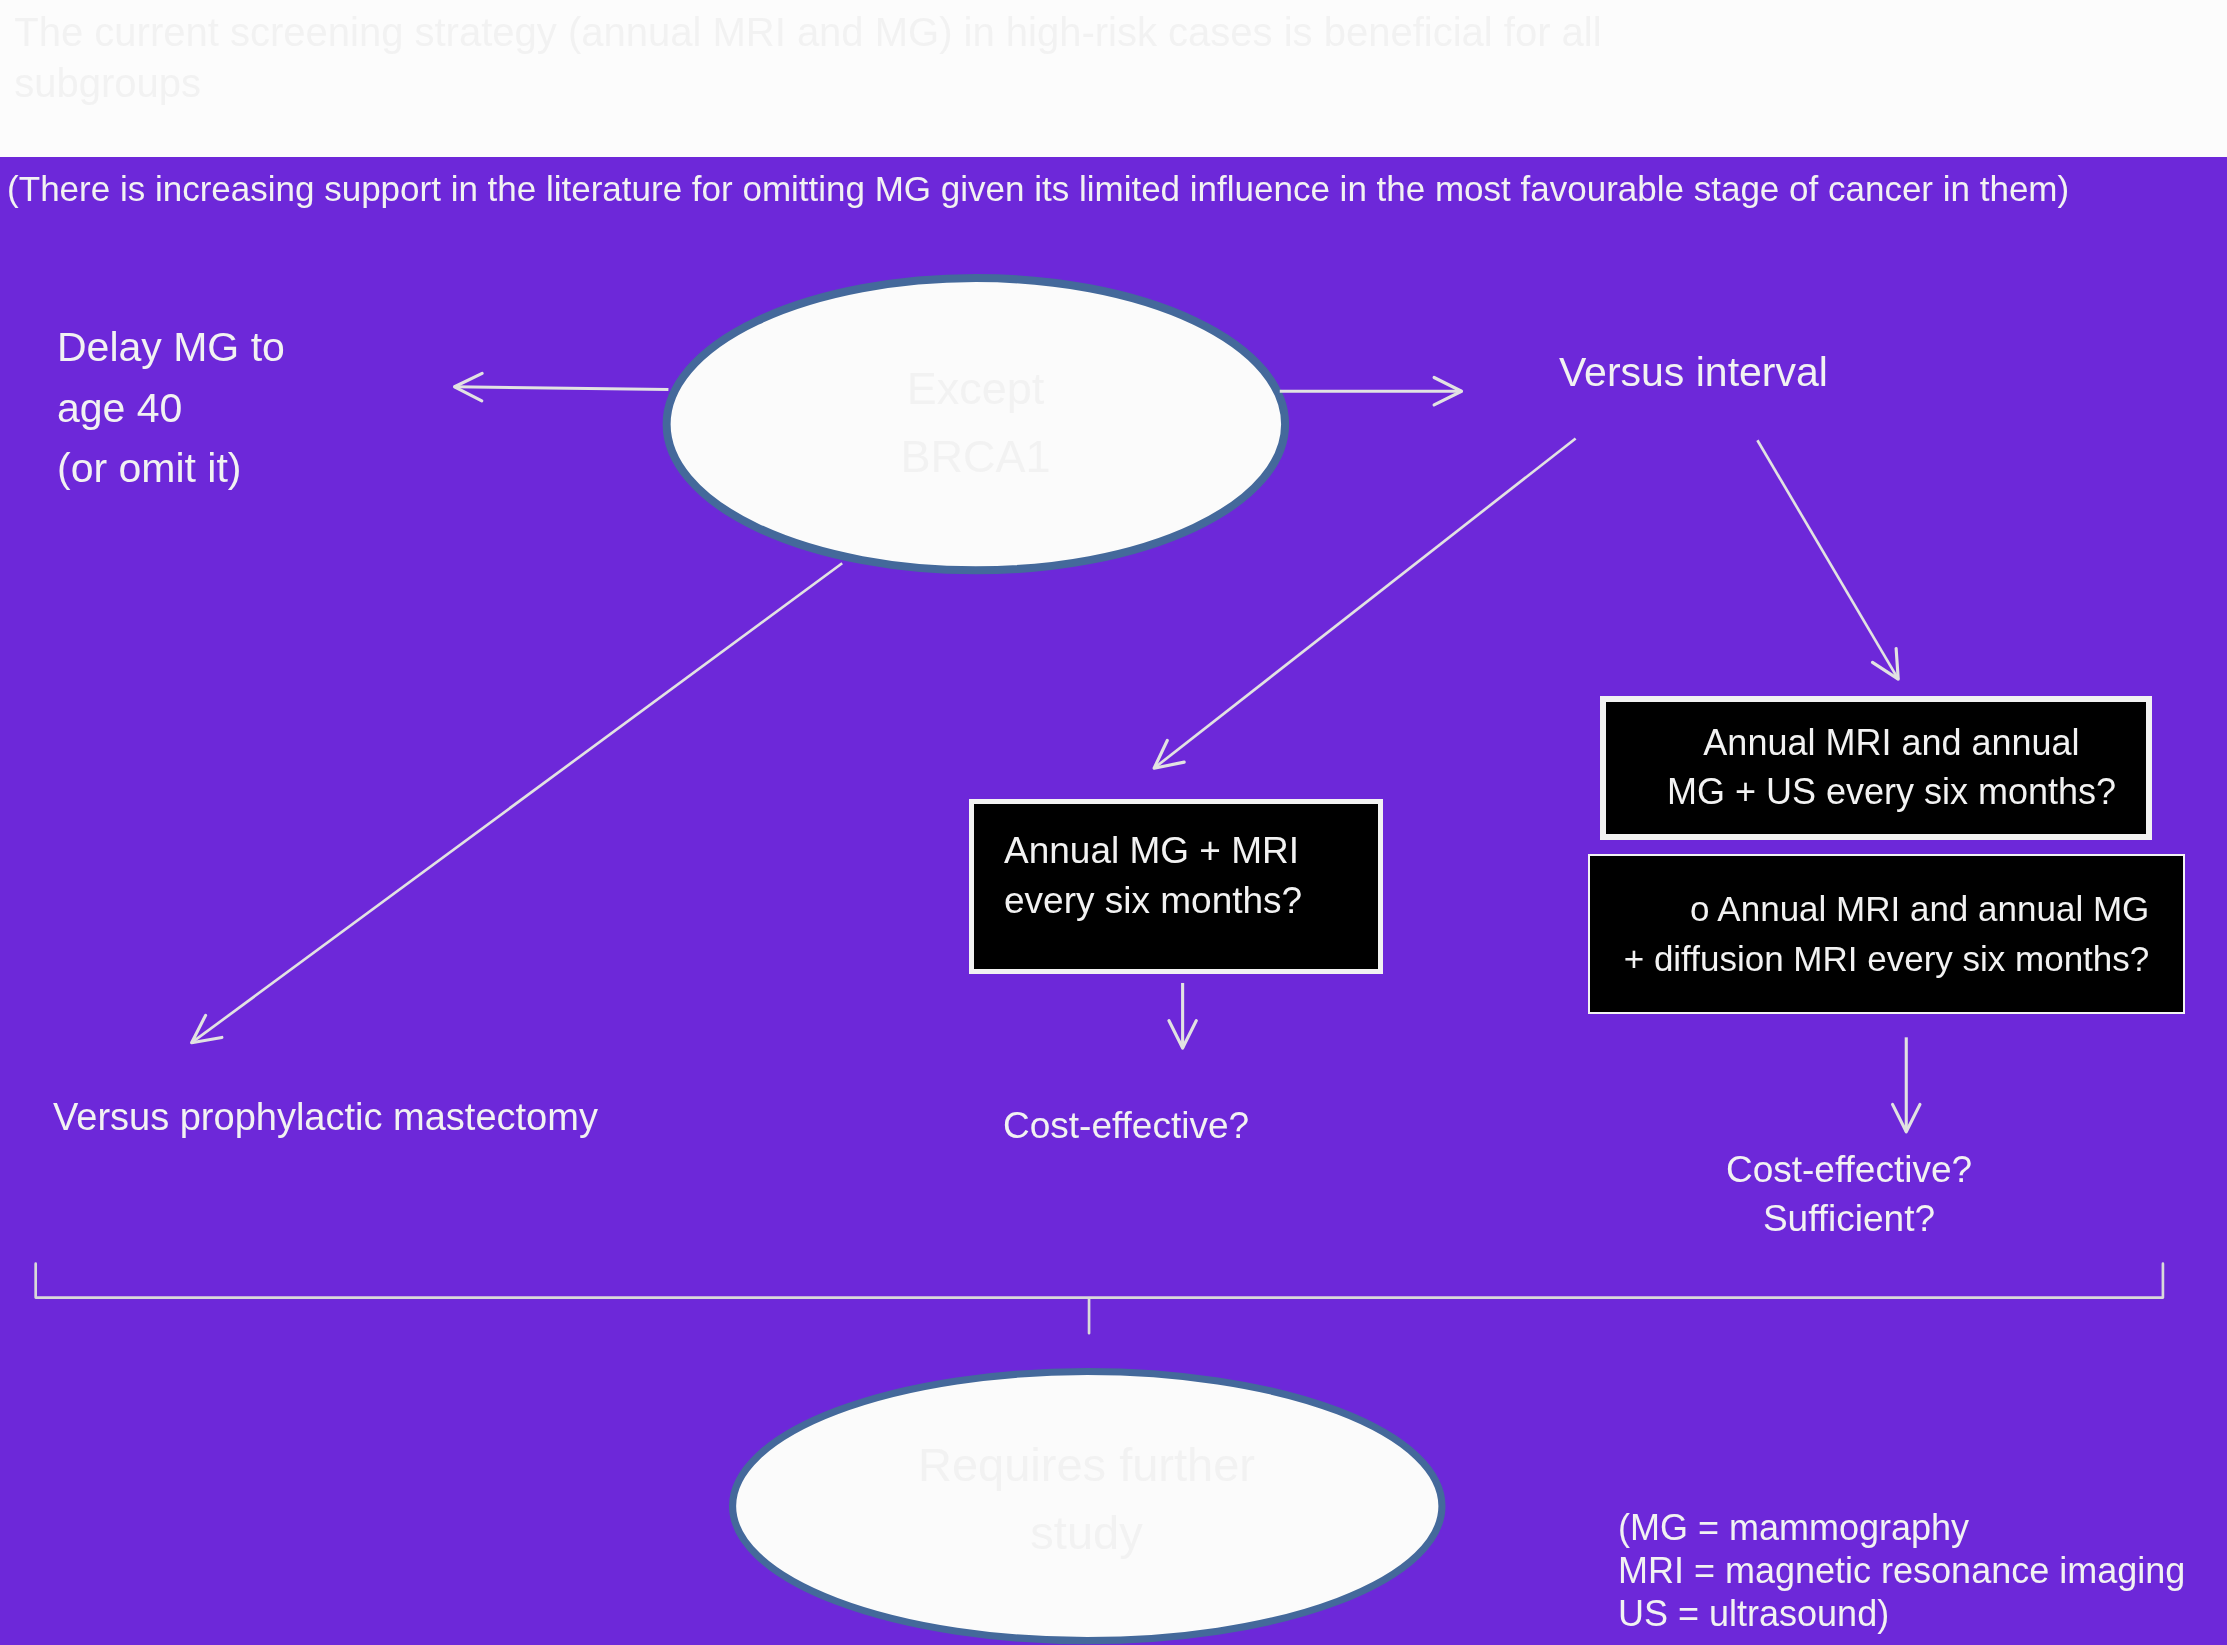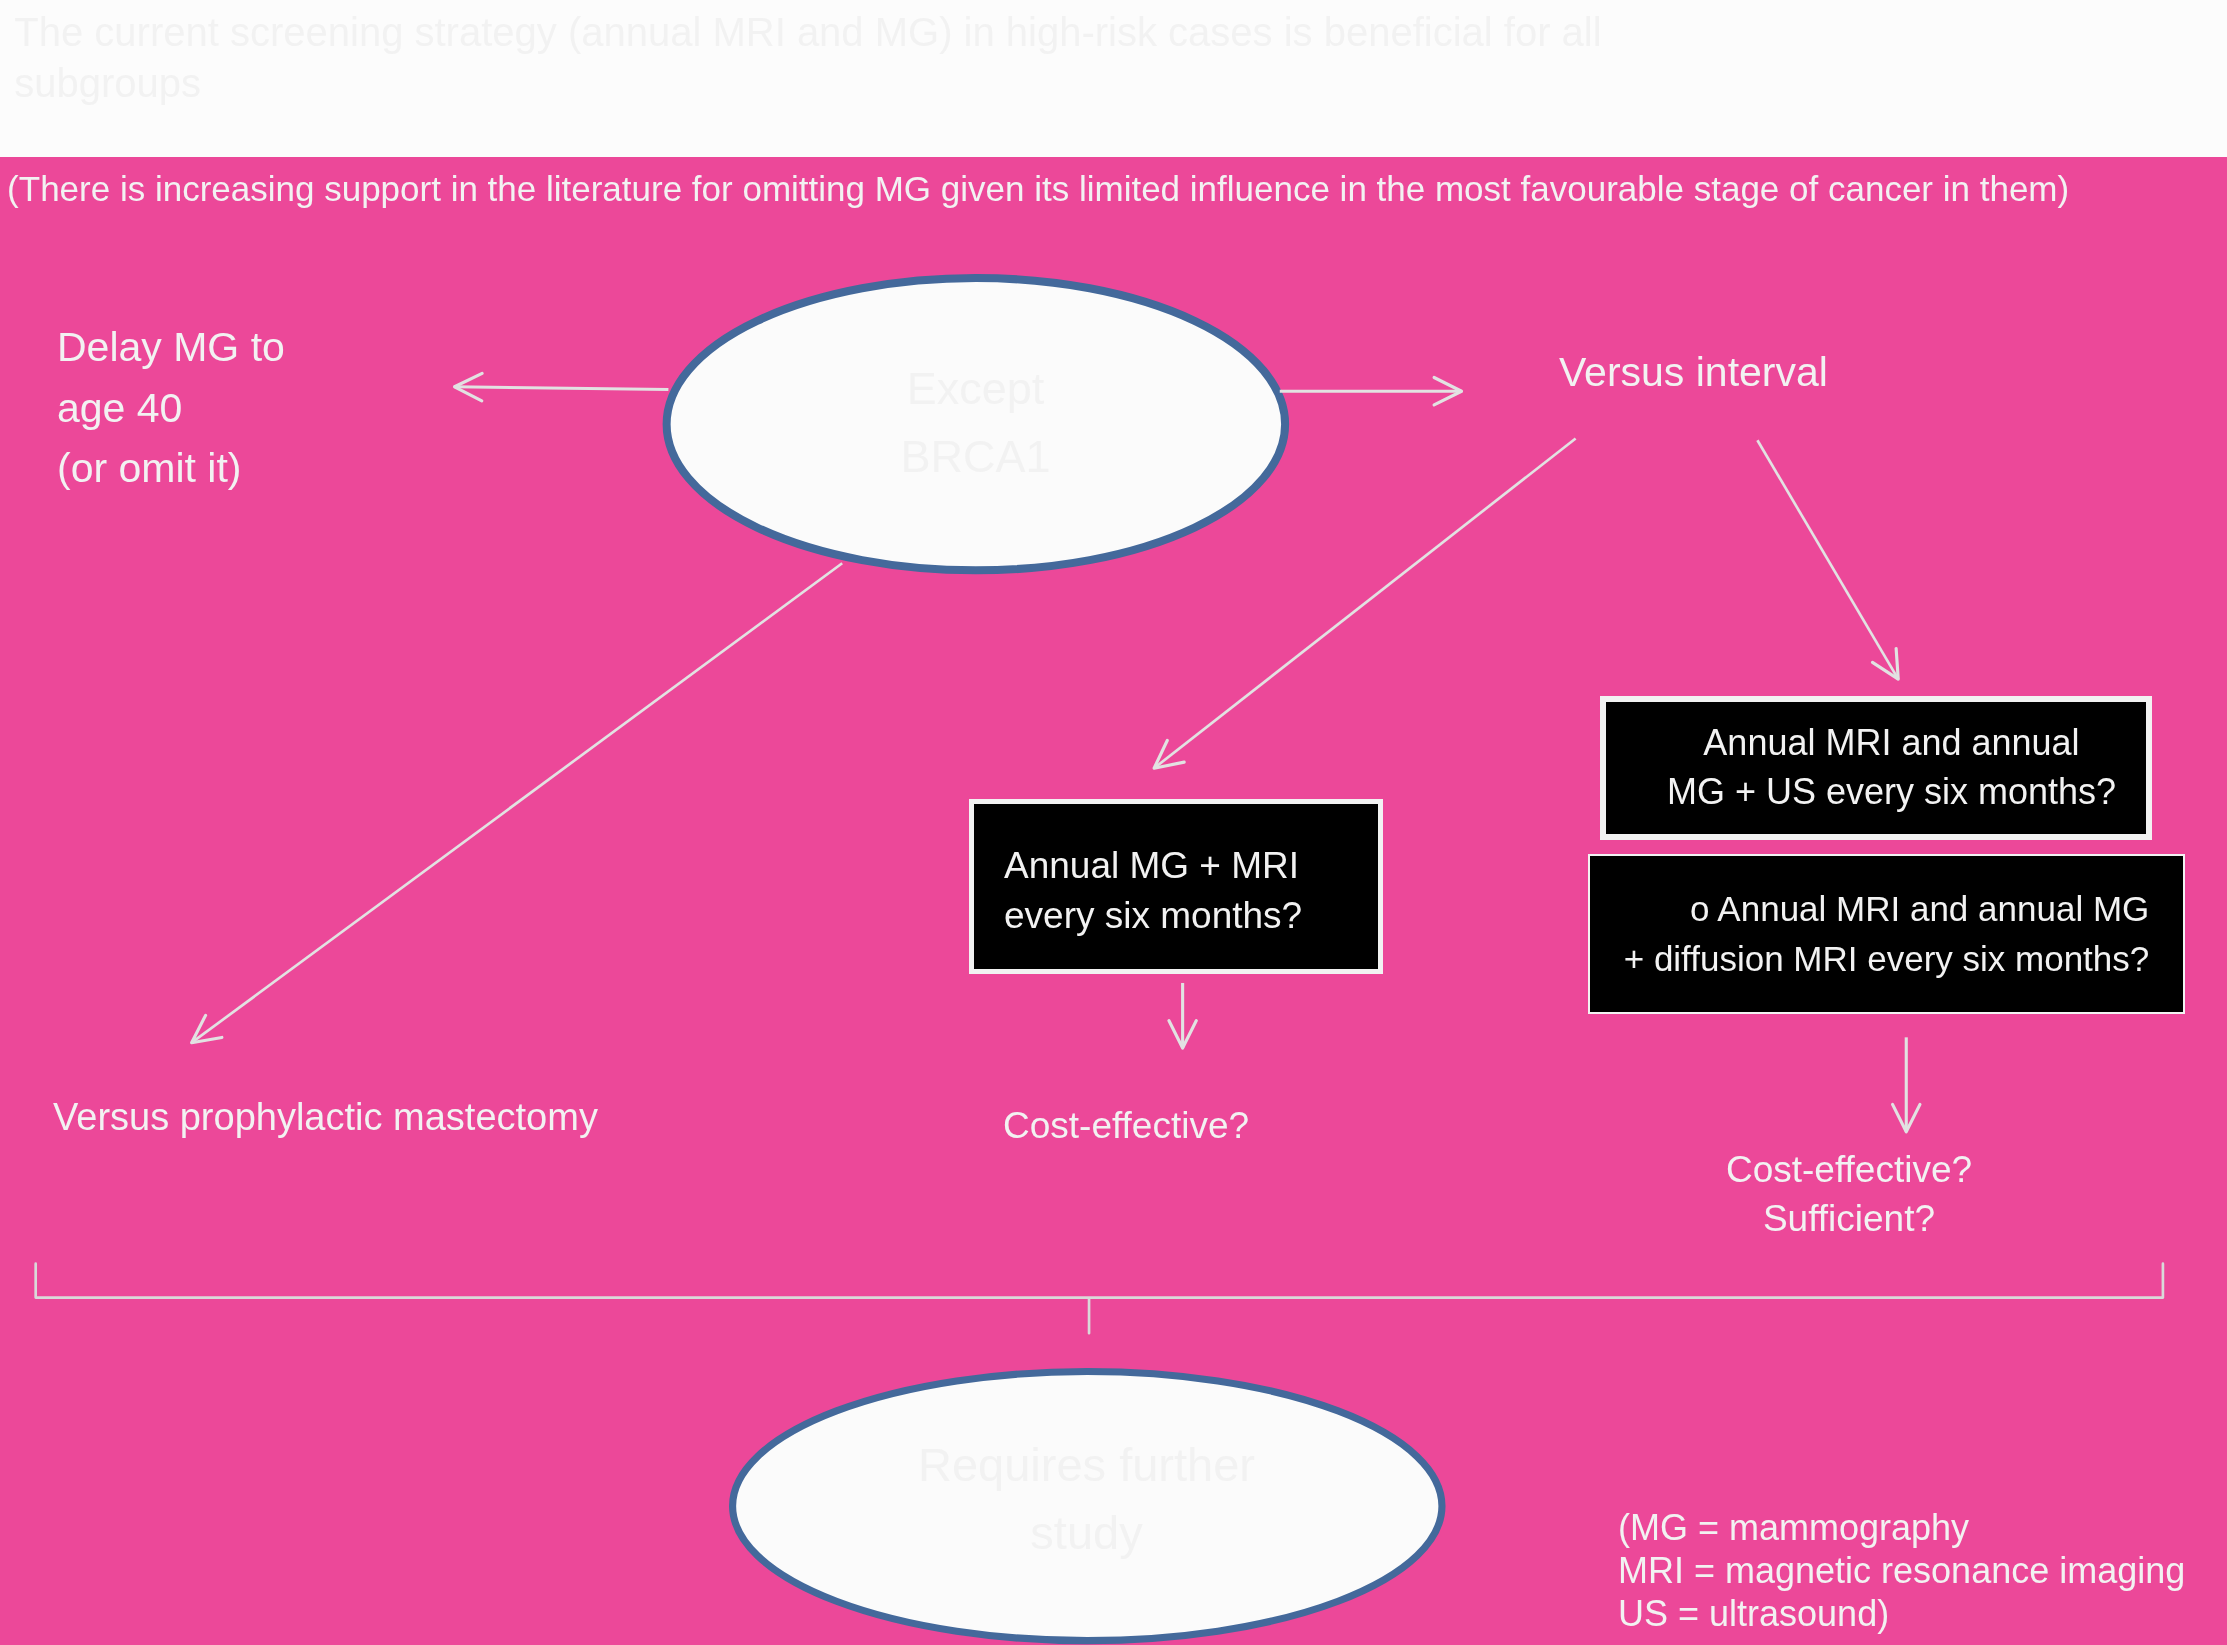--- a/index.html
+++ b/index.html
@@ -1,34 +1,34 @@
 <!DOCTYPE html>
 <html style="font-size:14.3px"><head>
 <meta charset="utf-8">
 <style>
   html,body{margin:0;padding:0;background:#000;}
   #stage{
-    position:relative;width:2228px;height:1646px;background:#ec4899;overflow:hidden;
+    position:relative;width:2228px;height:1646px;background:#6d28d9;overflow:hidden;
     font-family:"Liberation Sans",sans-serif;
   }
   #stage .txt{position:absolute;white-space:pre-line;color:#f2f2f2;z-index:2;}
   #svg-layer{position:absolute;left:0;top:0;z-index:1;}
 
   .header{position:absolute;left:0;top:0;width:2228px;height:157px;background:#fcfcfc;z-index:2;}
   .title{left:14.3px;top:7.1px;width:2192px;font-size:40px;line-height:1.28;color:#101010;}
   .subtitle{left:7.1px;top:169px;width:2219px;font-size:35px;}
 
   .delay-label{left:57px;top:317px;font-size:41px;line-height:1.48;}
   .except-label{left:668px;top:355px;width:615px;text-align:center;font-size:45px;line-height:1.5;color:#0b0b0b;}
   .shorten-label{left:1559px;top:349px;font-size:41px;}
 
   .dbox{position:absolute;z-index:2;color:#f2f2f2;white-space:pre-line;background:#000;}
   .mid-box{
     left:969px;top:799px;width:414px;height:175px;border:5.3px solid #f2f2f2;
-    box-sizing:border-box;font-size:37px;line-height:1.36;padding:37px 0 0 30px;
+    box-sizing:border-box;font-size:37px;line-height:1.36;padding:22px 0 0 30px;
   }
   .rbox-top{
     left:1600px;top:696px;width:552px;height:144px;border:6.2px solid #f2f2f2;
     box-sizing:border-box;font-size:36px;line-height:1.35;text-align:center;
     display:flex;align-items:center;justify-content:center;padding-left:31px;
   }
   .rbox-bottom{
     left:1588px;top:854px;width:597px;height:160px;border:2.7px solid #f2f2f2;
     box-sizing:border-box;font-size:35px;line-height:1.42;text-align:right;
     display:flex;align-items:center;justify-content:center;

